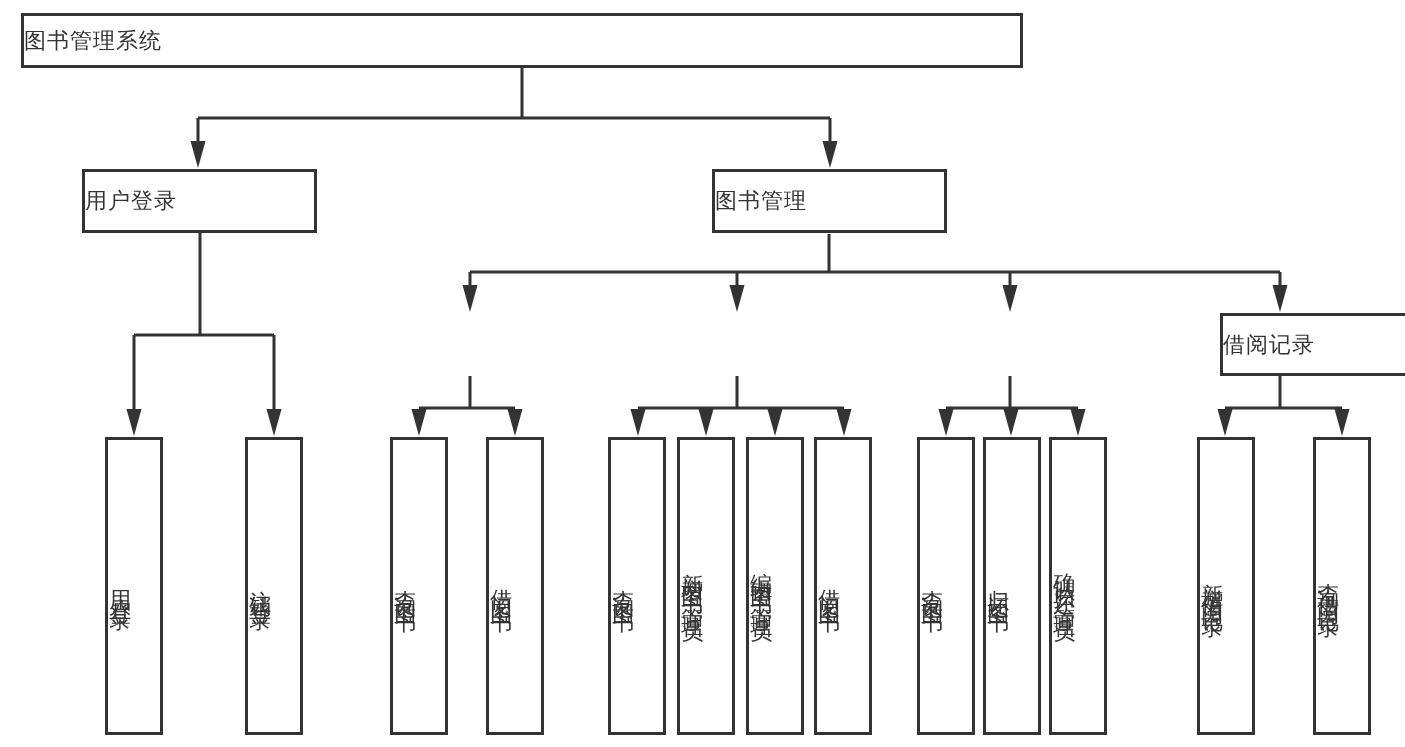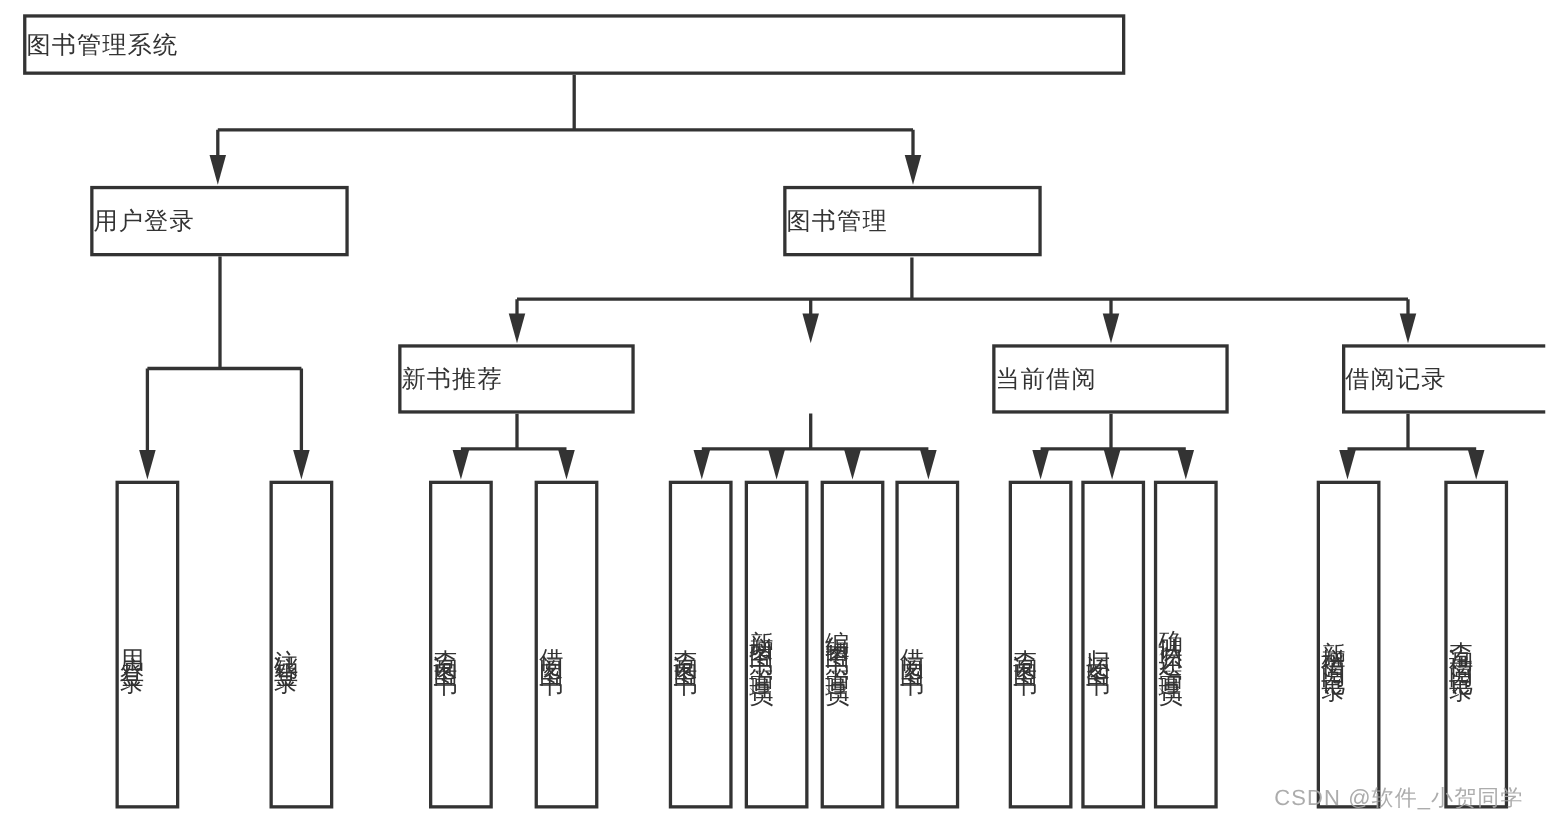--- a/index.html
+++ b/index.html
@@ -105,26 +105,20 @@
     <span class="hlabel">图书管理系统</span>
   </div>
 
   <div class="box l2" style="left:82px;">
     <span class="hlabel">用户登录</span>
   </div>
   <div class="box l2" style="left:712px;">
     <span class="hlabel">图书管理</span>
   </div>
 
-  <div class="box l3" style="left:362px;">
-    <span class="hlabel">新书推荐</span>
-  </div>
-  <div class="box l3" style="left:902px;">
-    <span class="hlabel">当前借阅</span>
-  </div>
   <div class="box l3" style="left:1172px;margin-left:48px;">
     <span class="hlabel">借阅记录</span>
   </div>
 
   <div class="box vbox" style="left:105px;">
     <span class="vlabel">用户登录</span>
   </div>
   <div class="box vbox" style="left:245px;">
     <span class="vlabel">注销登录</span>
   </div>
@@ -155,15 +149,14 @@
   <div class="box vbox" style="left:1049px;">
     <span class="vlabel">确认归还（管理员）</span>
   </div>
   <div class="box vbox" style="left:1197px;">
     <span class="vlabel">新增借阅记录</span>
   </div>
   <div class="box vbox" style="left:1313px;">
     <span class="vlabel">查询借阅记录</span>
   </div>
 
-  <div class="watermark">CSDN @软件_小贺同学</div>
 
 </div>
 
 </body></html>

